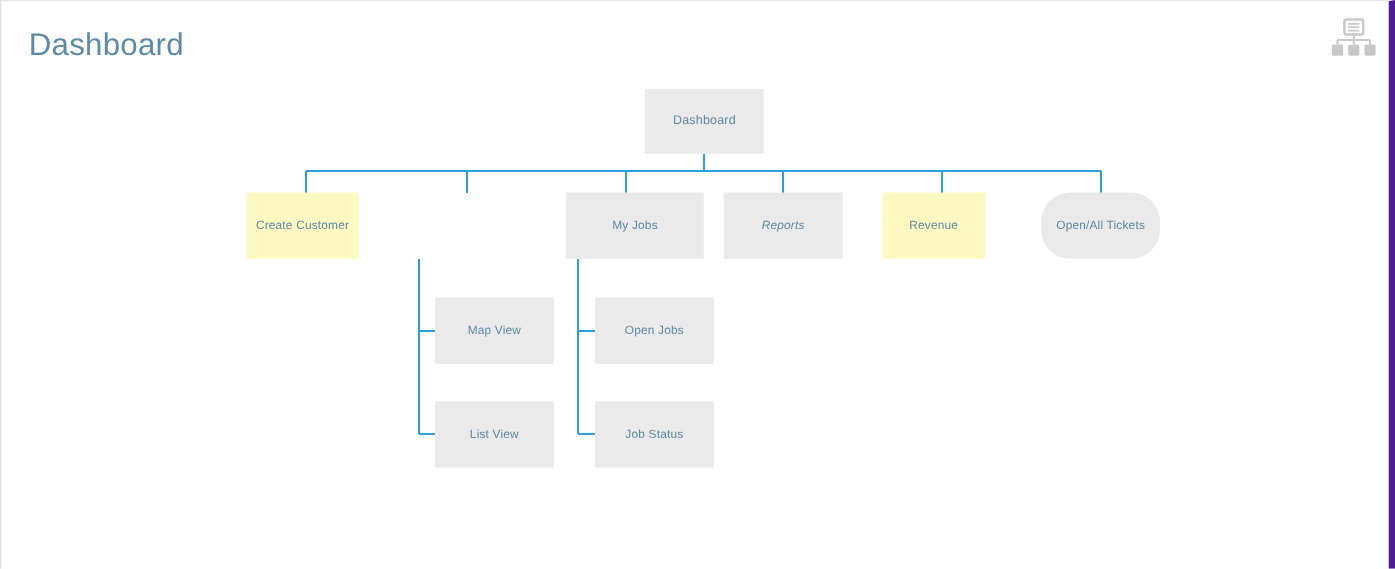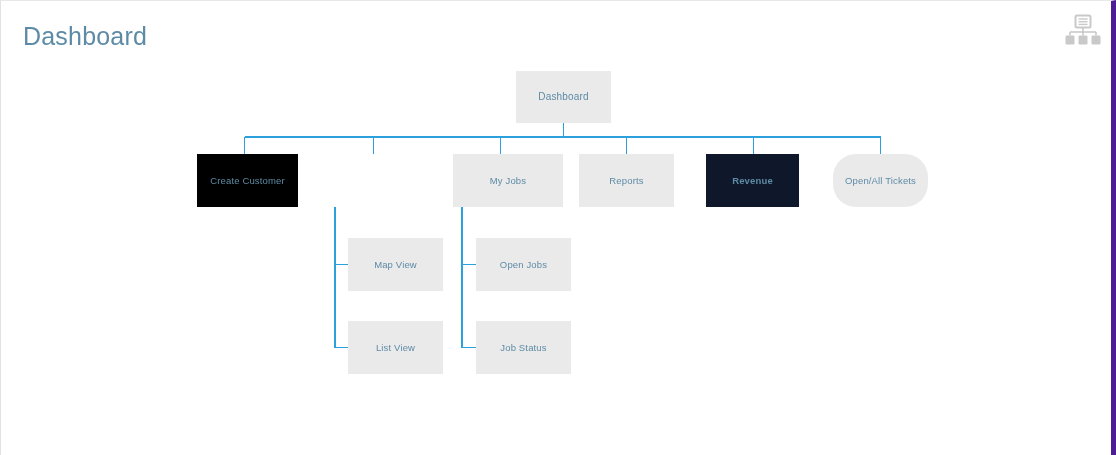--- a/index.html
+++ b/index.html
@@ -117,30 +117,30 @@
         <line x1="334" y1="206" x2="334" y2="346.5" stroke="#2ba0dc" stroke-width="1.6" shape-rendering="crispEdges"></line>
         <line x1="334" y1="263.5" x2="347" y2="263.5" stroke="#2ba0dc" stroke-width="1.6" shape-rendering="crispEdges"></line>
         <line x1="334" y1="346.5" x2="347" y2="346.5" stroke="#2ba0dc" stroke-width="1.6" shape-rendering="crispEdges"></line>
         <line x1="461" y1="206" x2="461" y2="346.5" stroke="#2ba0dc" stroke-width="1.6" shape-rendering="crispEdges"></line>
         <line x1="461" y1="263.5" x2="475" y2="263.5" stroke="#2ba0dc" stroke-width="1.6" shape-rendering="crispEdges"></line>
         <line x1="461" y1="346.5" x2="475" y2="346.5" stroke="#2ba0dc" stroke-width="1.6" shape-rendering="crispEdges"></line>
       </svg>
   <div class="node root" style="left: 515px; top: 70px; width: 95px; height: 52px; background: rgb(234, 234, 234);">
         <span class="node-label" style="color: rgb(93, 139, 166);">Dashboard</span>
       </div>
-      <div class="node" style="left: 196px; top: 153px; width: 101px; height: 53px; background: #000000;">
+      <div class="node" style="left: 196px; top: 153px; width: 90px; height: 53px; background: #fef9c3;">
         <span class="node-label" style="color: rgb(93, 139, 166);">Create Customer</span>
       </div>
       <div class="node" style="left: 452px; top: 153px; width: 110px; height: 53px; background: rgb(234, 234, 234);">
         <span class="node-label" style="color: rgb(93, 139, 166);">My Jobs</span>
       </div>
-      <div class="node" style="left: 578px; top: 153px; width: 95px; height: 53px; background: rgb(234, 234, 234);">
+      <div class="node" style="left: 578px; top: 153px; width: 95px; height: 53px; background: rgb(234, 234, 234); font-style: italic;">
         <span class="node-label" style="color: rgb(93, 139, 166);">Reports</span>
       </div>
-      <div class="node" style="left: 705px; top: 153px; width: 93px; height: 53px; background: #0f172a; font-weight: bold;">
+      <div class="node" style="left: 705px; top: 153px; width: 82px; height: 53px; background: #fef9c3;">
         <span class="node-label" style="color: rgb(93, 139, 166);">Revenue</span>
       </div>
       <div class="node" style="left: 832px; top: 153px; width: 95px; height: 53px; background: rgb(234, 234, 234); border-radius: 23px;">
         <span class="node-label" style="color: rgb(93, 139, 166);">Open/All Tickets</span>
       </div>
       <div class="node" style="left: 347px; top: 237px; width: 95px; height: 53px; background: rgb(234, 234, 234);">
         <span class="node-label" style="color: rgb(93, 139, 166);">Map View</span>
       </div>
       <div class="node" style="left: 347px; top: 320px; width: 95px; height: 53px; background: rgb(234, 234, 234);">
         <span class="node-label" style="color: rgb(93, 139, 166);">List View</span>

